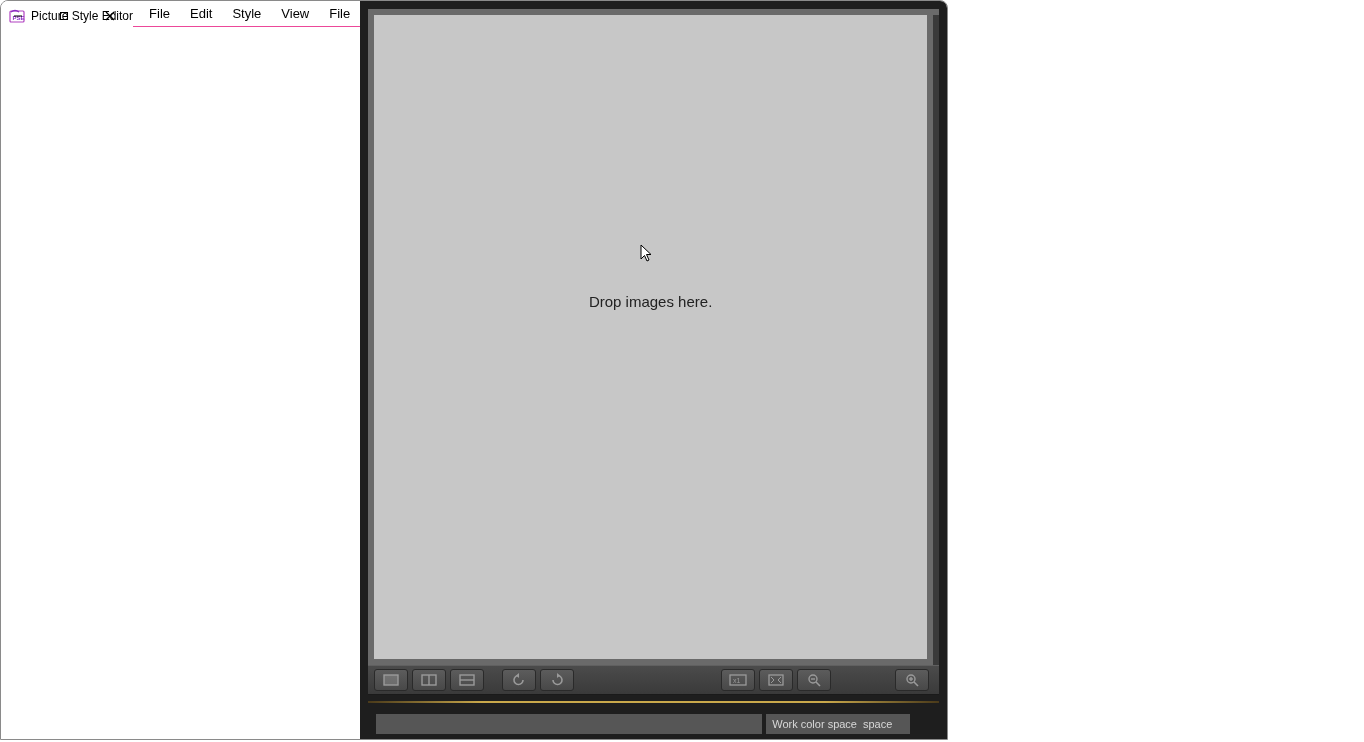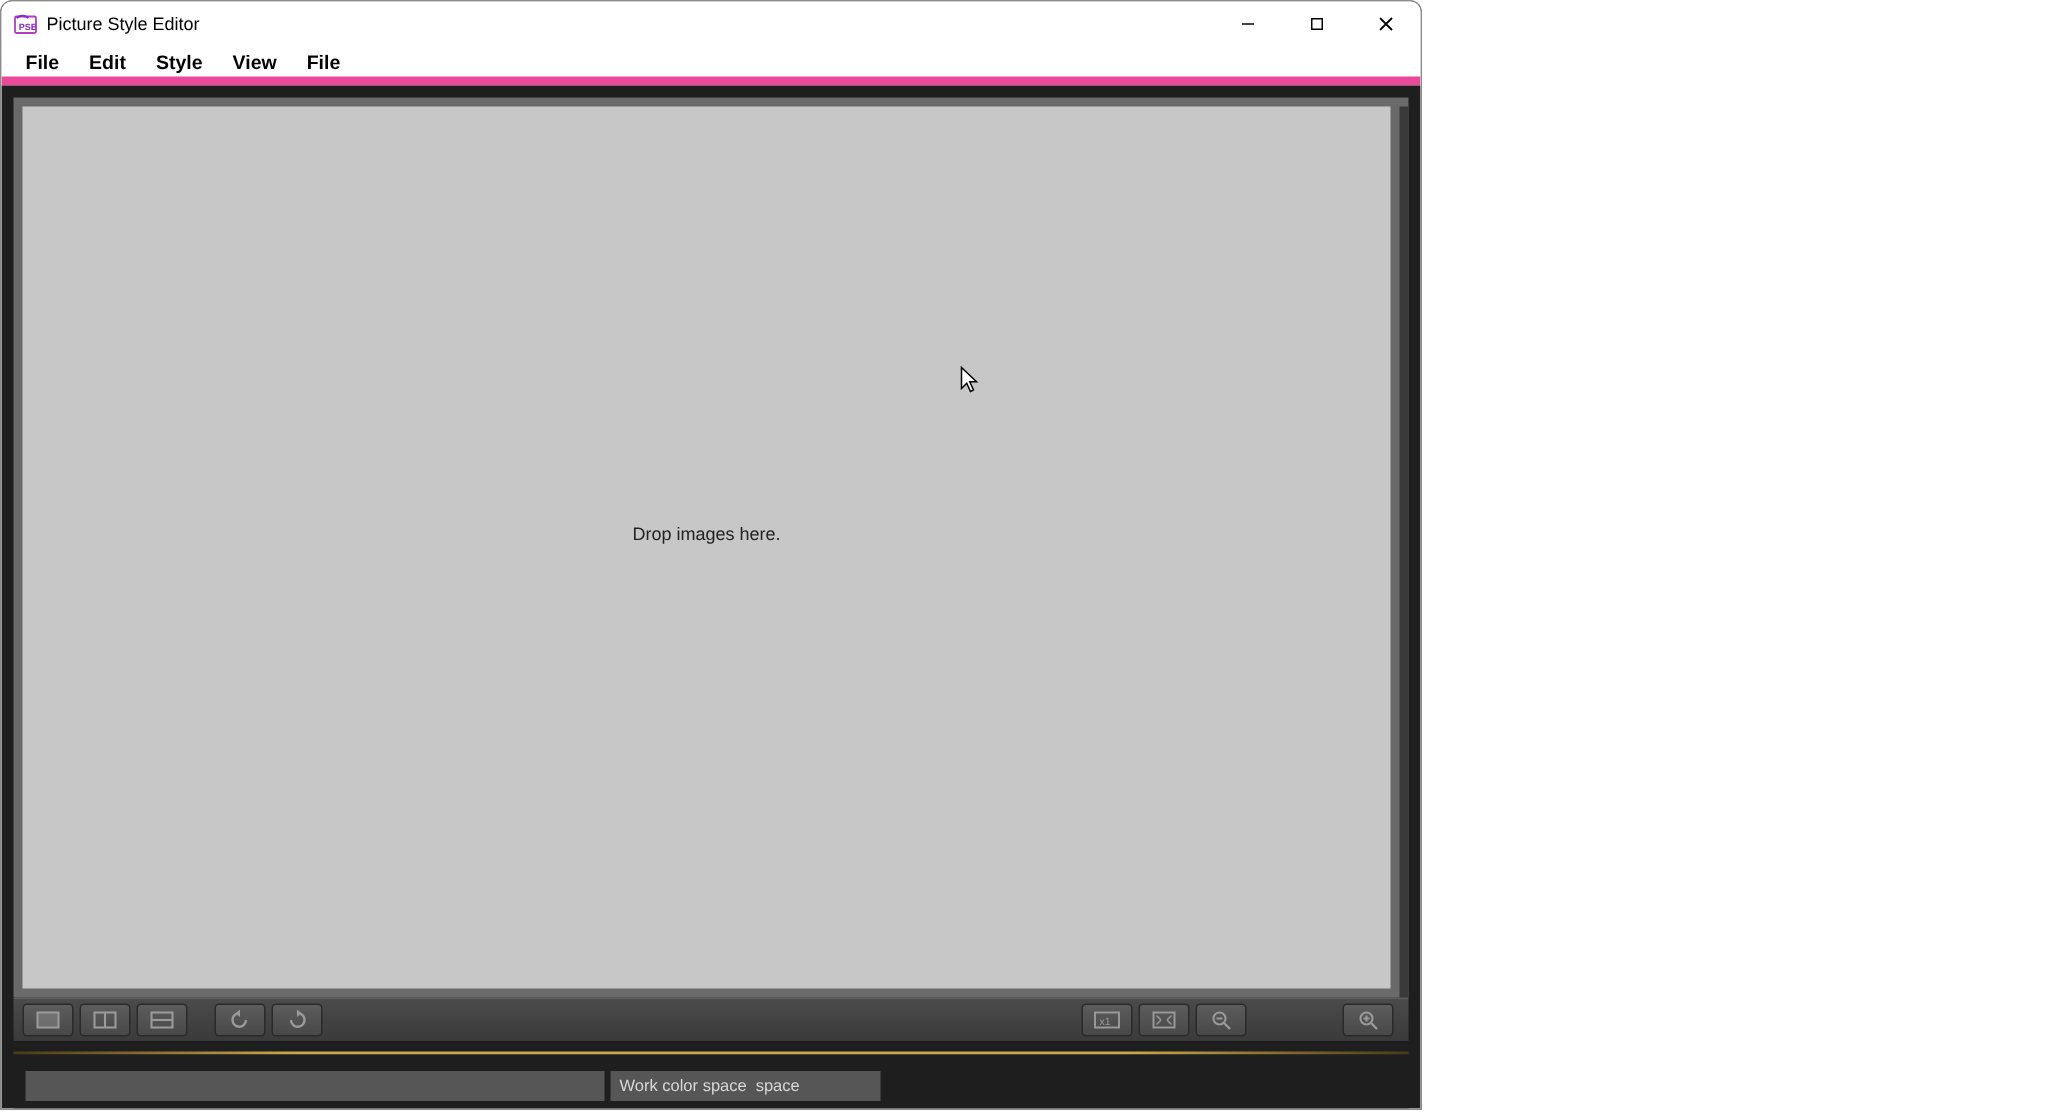--- a/index.html
+++ b/index.html
@@ -15,21 +15,21 @@
   .app-window {
     position: absolute;
     left: 0;
     top: 0;
     width: 948px;
     height: 740px;
     background: #ffffff;
     border: 1px solid #8a8a8a;
     border-radius: 8px 8px 0 0;
     display: flex;
-    flex-direction: column;
+    flex-direction: row;
     overflow: hidden;
   }
   
   .title-bar {
     height: 30px;
     display: flex;
     align-items: center;
     padding-left: 8px;
     background: #ffffff;
     color: #000;
@@ -56,22 +56,21 @@
     color: #000;
     cursor: default;
   }
   
   .menu-bar {
     height: 26px;
     display: flex;
     align-items: center;
     padding-left: 6px;
     background: #ffffff;
-    border-bottom: 6px solid #ec4899;
-    font-weight: bold;
+    border-bottom: 1px solid #ec4899;
   }
   .menu-item {
     padding: 4px 10px;
     font-size: 13px;
     color: #000;
     cursor: default;
   }
   
   .workspace {
     flex: 1;
@@ -95,21 +94,21 @@
   .canvas-inner {
     width: calc(100% - 6px);
     height: 100%;
     background: #c7c7c7;
     display: flex;
     align-items: center;
     justify-content: center;
     position: relative;
   }
   .drop-text {
-    font-size: 12px;
+    font-size: 15px;
     color: #222;
     position: absolute;
     top: 278px;
   }
   
   .bottom-toolbar {
     height: 30px;
     background: linear-gradient(#4b4b4b, #3a3a3a);
     border-top: 1px solid #606060;
     border-bottom: 1px solid #1a1a1a;
@@ -152,21 +151,21 @@
     height: 20px;
     background: #565656;
     color: #d8d8d8;
     font-size: 11px;
     display: flex;
     align-items: center;
     padding: 0 6px;
     margin-right: 4px;
   }
   .status-block.empty { width: 386px; }
-  .status-block.colorspace { width: 180px; }
+  .status-block.colorspace { width: 144px; }
   
   .cursor {
     position: absolute;
     left: 640px;
     top: 244px;
     pointer-events: none;
     z-index: 999;
   }
 </style>
 </head>

